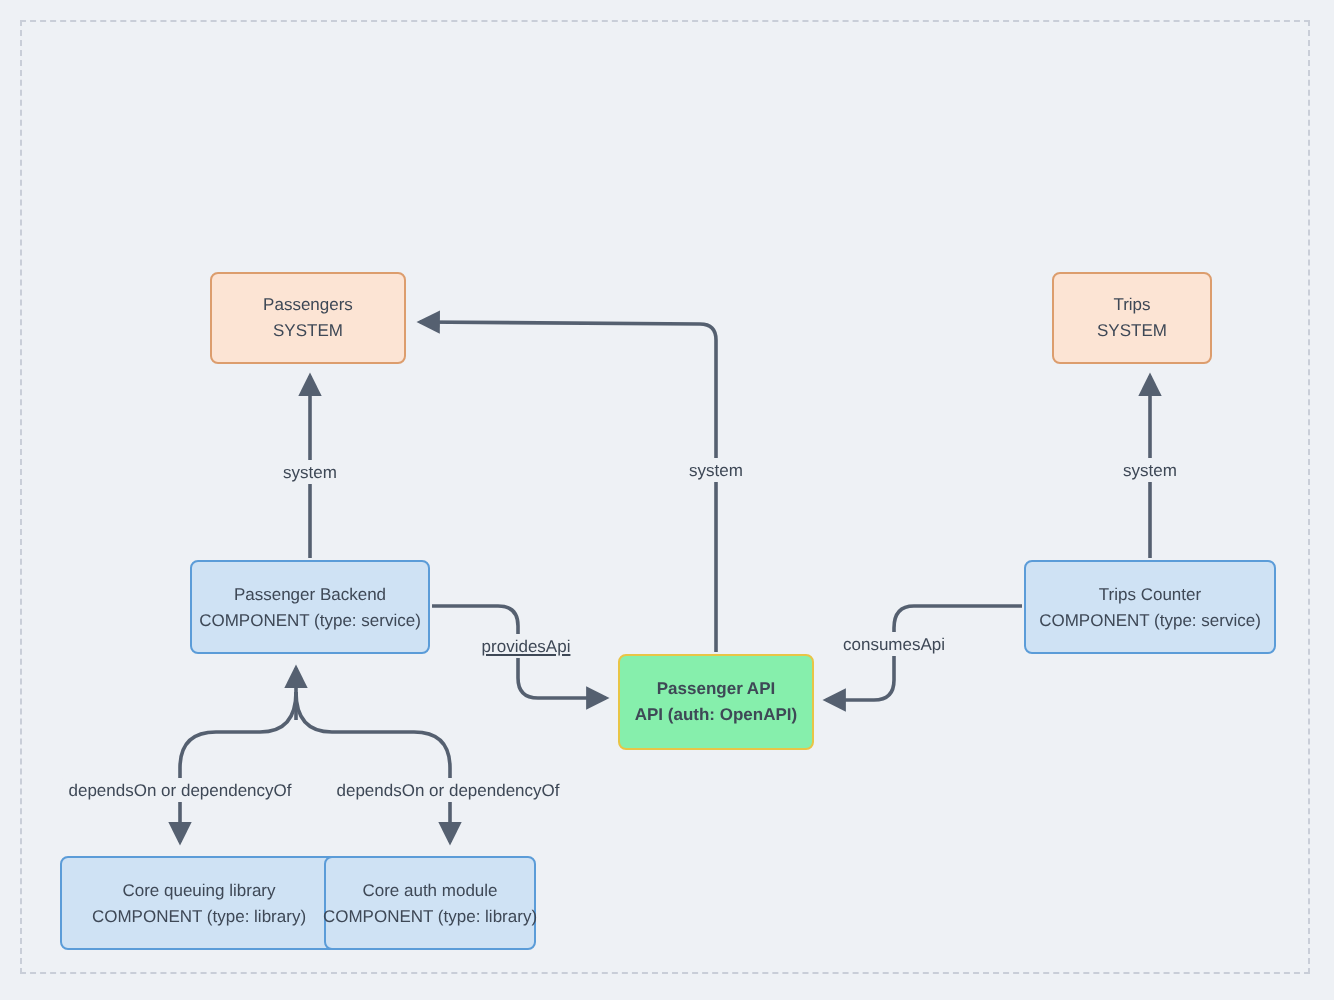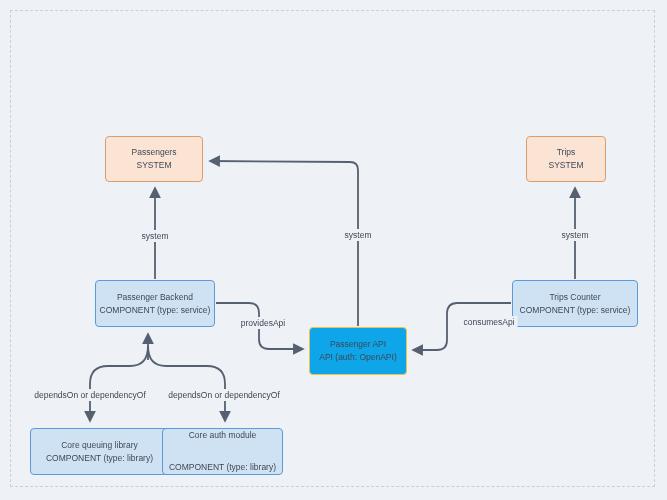--- a/index.html
+++ b/index.html
@@ -29,44 +29,44 @@
     justify-content:center;
     text-align:center;
     font-size:8.5px;
     line-height:13px;
     color:#3e4856;
     cursor:pointer;
   }
   .node .t1,.node .t2{display:block;white-space:nowrap;}
   .node.system{background:#fce4d4;border-color:#dc9d6d;}
   .node.component{background:#cfe2f4;border-color:#5b9cd8;}
-  .node.api{background:#0ea5e9;border-color:#e8c546;}
+  .node.api{background:#86efac;border-color:#e8c546;font-weight:bold;}
 
   .n-passengers{left:105px;top:136px;width:98px;height:46px;}
   .n-trips{left:526px;top:136px;width:80px;height:46px;}
   .n-backend{left:95px;top:280px;width:120px;height:47px;}
   .n-tripscounter{left:512px;top:280px;width:126px;height:47px;}
   .n-api{left:309px;top:327px;width:98px;height:48px;}
   .n-queuing{left:30px;top:428px;width:139px;height:47px;text-align:right;}
-  .n-auth{left:162px;top:428px;width:121px;height:47px;justify-content:space-between;}
+  .n-auth{left:162px;top:428px;width:106px;height:47px;}
 
   .edge-label{
     position:absolute;
     transform:translate(-50%,-50%);
     font-size:8.5px;
     color:#3e4856;
     background:#eef1f5;
     padding:1px 3px;
     white-space:nowrap;
   }
   .l-system-left{left:155px;top:236px;}
   .l-system-center{left:358px;top:235px;}
   .l-system-right{left:575px;top:235px;}
-  .l-provides{left:263px;top:323px;}
-  .l-consumes{left:447px;top:322px;margin-left:42px;}
+  .l-provides{left:263px;top:323px;text-decoration:underline;}
+  .l-consumes{left:447px;top:322px;}
   .l-depends-left{left:90px;top:395px;}
   .l-depends-right{left:224px;top:395px;}
 </style>
 </head>
 <body>
 
 <div class="diagram">
 
   <div class="boundary"></div>
 

